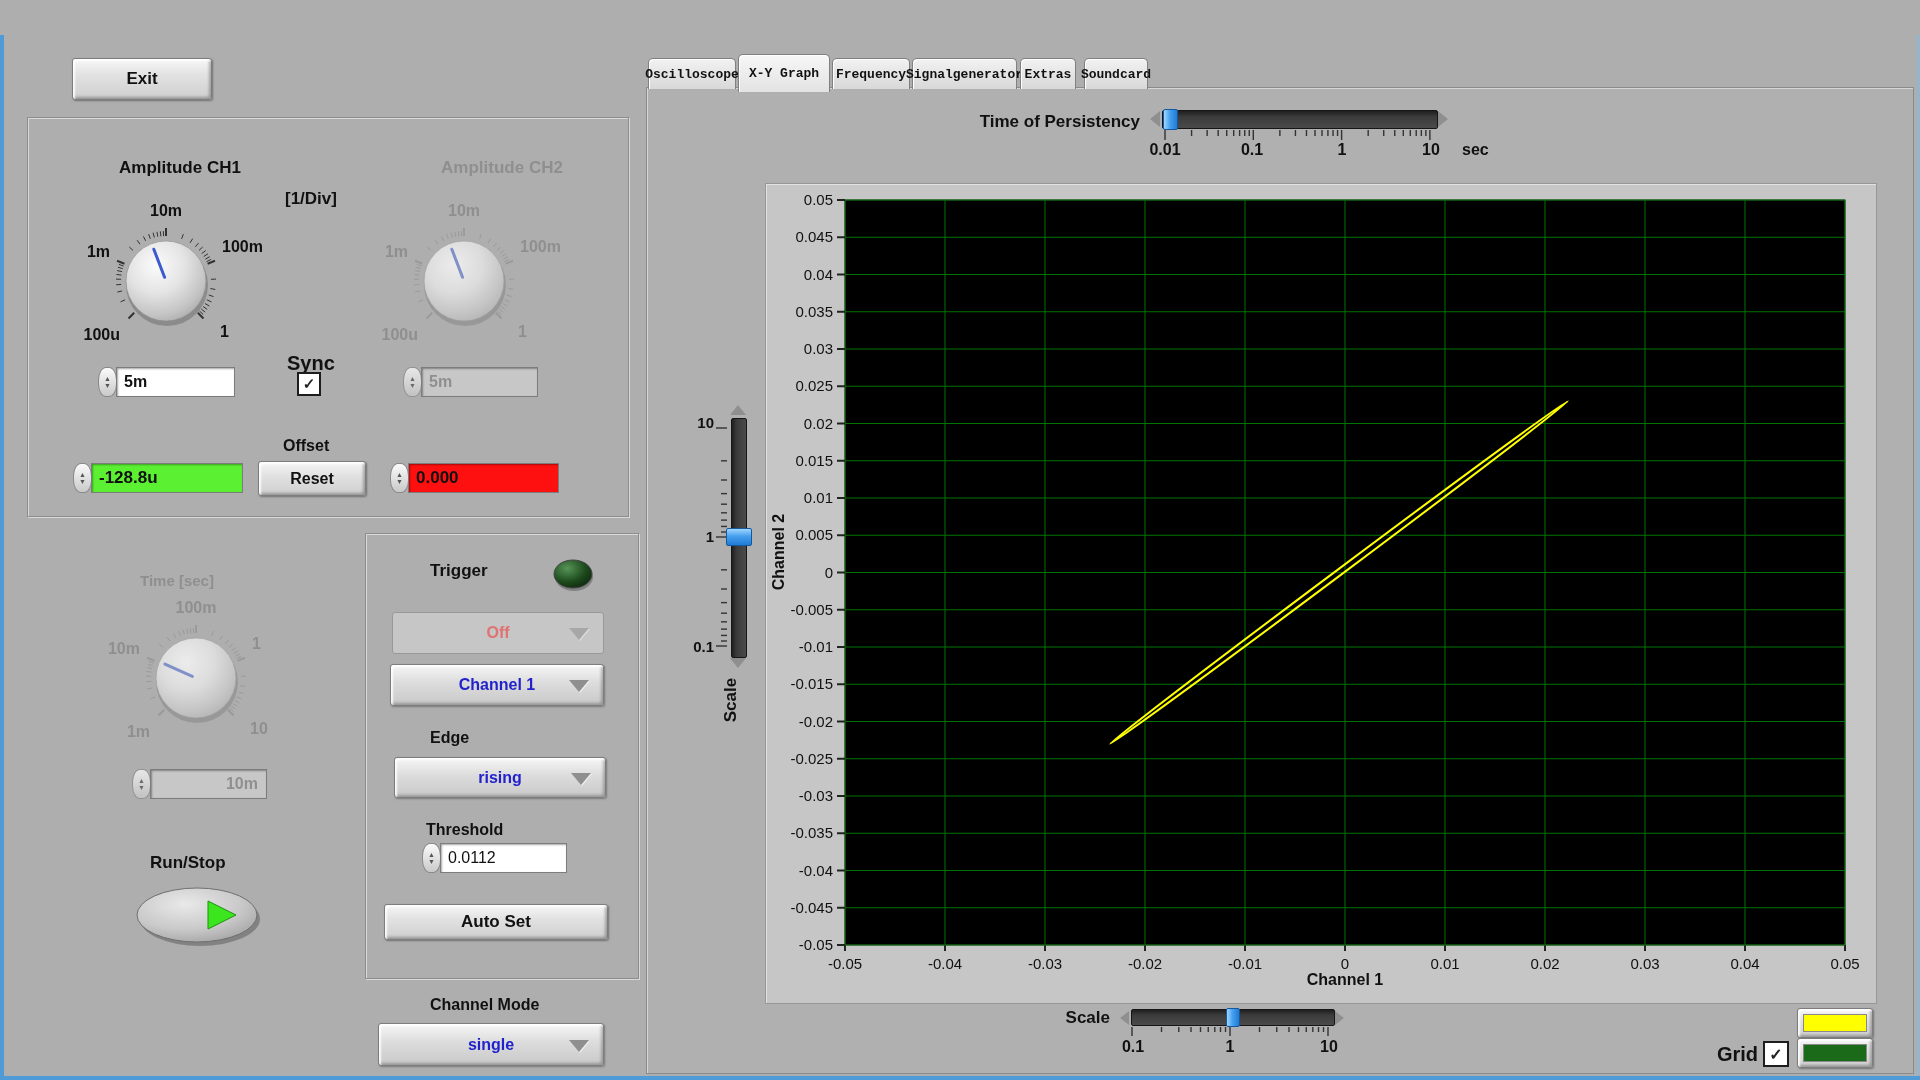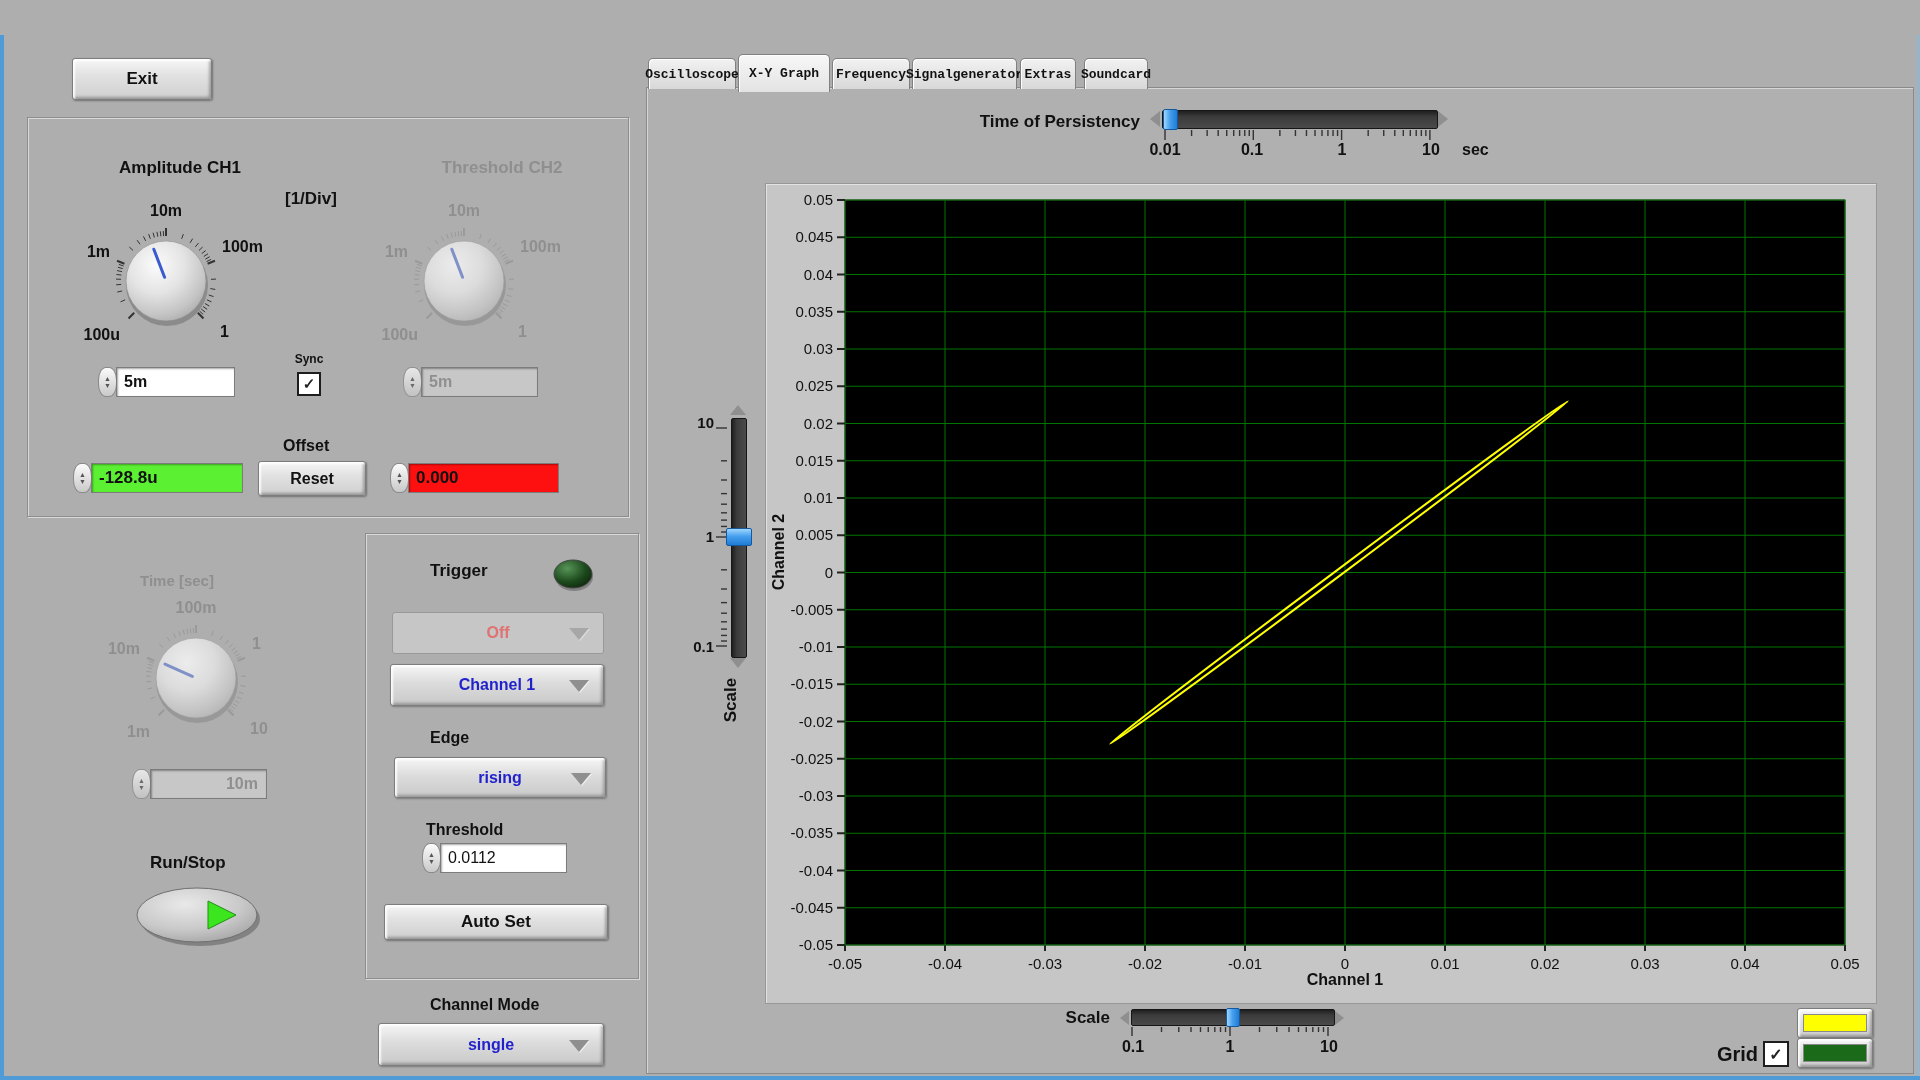--- a/index.html
+++ b/index.html
@@ -93,21 +93,21 @@
 
   <div class="abs frame-left"></div>
   <div class="abs frame-right"></div>
   <div class="abs frame-bottom"></div>
 
   <div class="abs btn" style="left:72px;top:58px;width:138px;height:40px;font-size:17px">Exit</div>
 
   <div class="abs groupbox" style="left:27px;top:117px;width:600px;height:398px"></div>
   <div class="abs cap" style="left:95px;top:158px;width:170px;font-size:17px;text-align:center">Amplitude CH1</div>
   <div class="abs cap" style="left:285px;top:189px;width:80px;font-size:17px">[1/Div]</div>
-  <div class="abs cap dim" style="left:407px;top:158px;width:190px;font-size:17px;text-align:center">Threshold CH2</div>
+  <div class="abs cap dim" style="left:407px;top:158px;width:190px;font-size:17px;text-align:center">Amplitude CH2</div>
 
   <div class="abs knob-unit" style="left:70px;top:196px">
     <svg class="abs knob-svg" style="left:36px;top:25px" width="120" height="120">
       <circle cx="61" cy="64" r="41" fill="rgba(0,0,0,0.20)"></circle>
       <circle cx="60" cy="60" r="40" fill="url(#knobGrad)" stroke="#8f8f8f" stroke-width="0.6"></circle>
       <line x1="60" y1="56" x2="60" y2="26" stroke="#3c5ad0" stroke-width="3" stroke-linecap="round" transform="rotate(-21 60 60)"></line>
     <line x1="28.180194846605353" y1="91.81980515339464" x2="22.52334059711297" y2="97.47665940288701" stroke="#333" stroke-width="2"></line>
         <line x1="18.4254210369921" y1="42.77924554357095" x2="11.034384776901803" y2="39.717778084650234" stroke="#333" stroke-width="2"></line>
         <line x1="60" y1="15" x2="60" y2="7" stroke="#333" stroke-width="2"></line>
         <line x1="101.5745789630079" y1="42.77924554357096" x2="108.9656152230982" y2="39.71777808465024" stroke="#333" stroke-width="2"></line>
@@ -201,21 +201,21 @@
     <div class="klabel kl-bl">100u</div>
     <div class="klabel kl-br">1</div>
   </div>
 
   <div class="abs spin" style="left:98px;top:367px">
       <span>▲</span>
       <span>▼</span>
     </div>
   <div class="abs field" style="left:116px;top:367px;width:110px">5m</div>
 
-  <div class="abs cap" style="left:287px;top:352px;width:44px;font-size:12px;text-align:center">Sync</div>
+  <div class="abs cap" style="left:287px;top:352px;width:44px;font-size:20px;">Sync</div>
   <div class="abs cb" style="left:297px;top:372px;width:20px;height:20px;font-size:15px">✓</div>
 
   <div class="abs spin" style="left:403px;top:367px;opacity:.75">
       <span>▲</span>
       <span>▼</span>
     </div>
   <div class="abs field dimfield" style="left:421px;top:367px;width:108px">5m</div>
 
   <div class="abs cap" style="left:283px;top:437px;width:60px;font-size:16px">Offset</div>
   <div class="abs spin" style="left:73px;top:463px">

